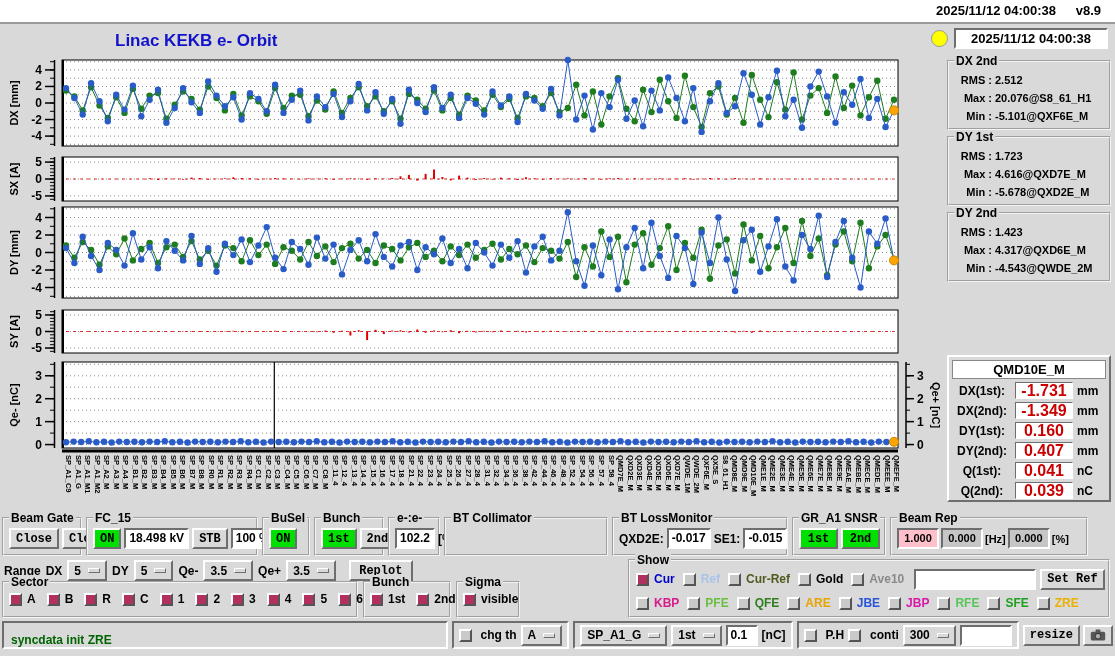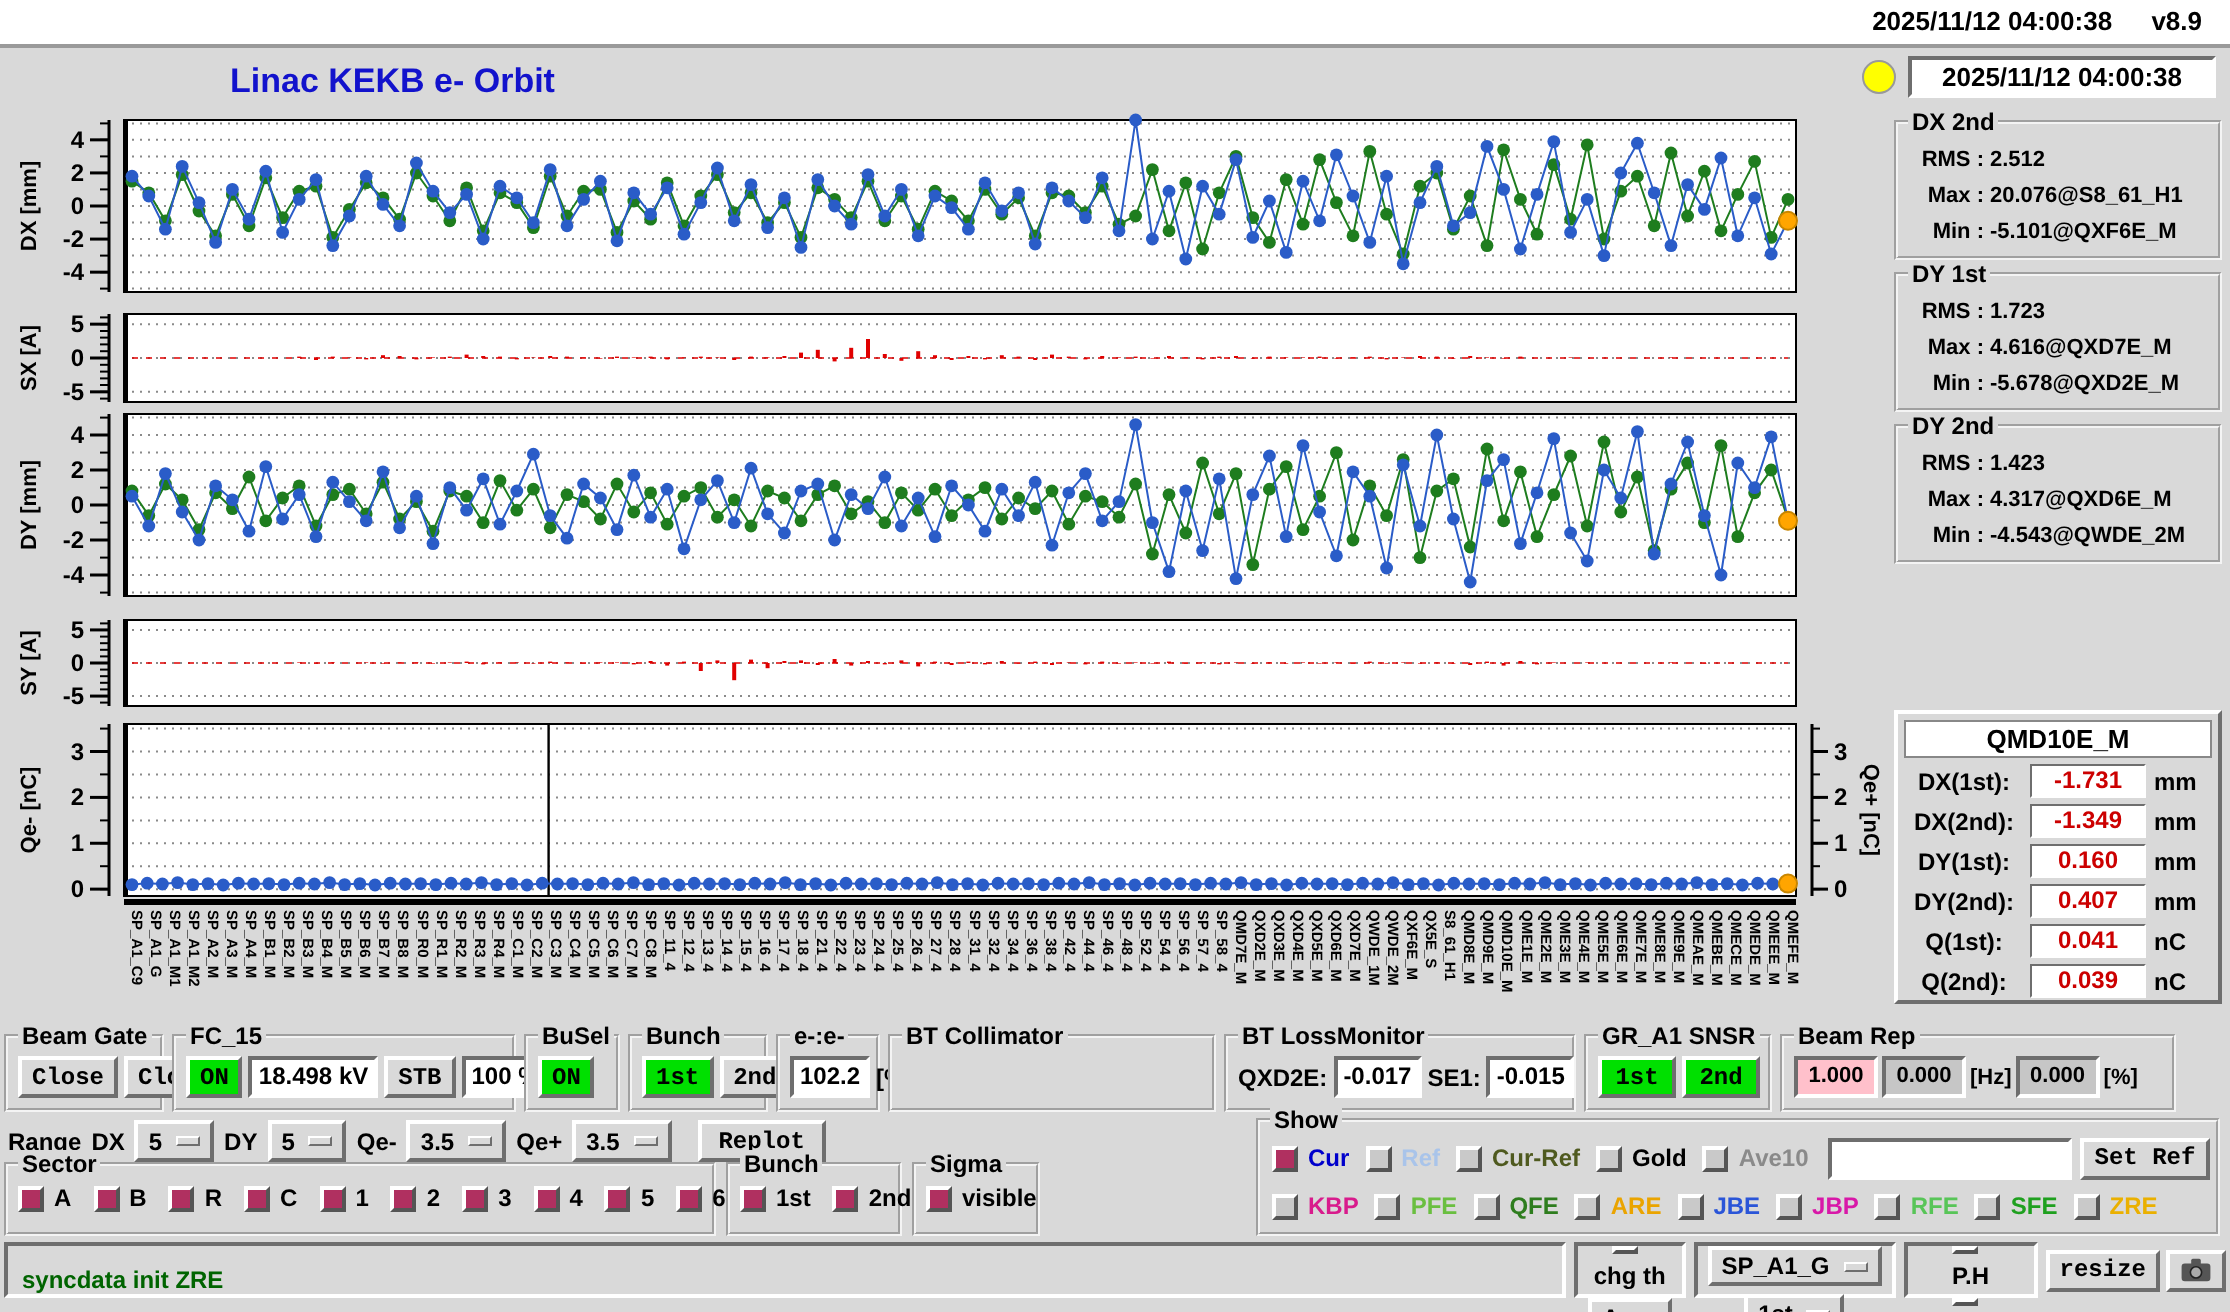--- a/index.html
+++ b/index.html
@@ -24,21 +24,21 @@
   .stat-group{margin-bottom:3px;margin-top:6px;}
   .stat-line{font-size:11px;font-weight:bold;line-height:18px;white-space:nowrap;}
   .stat-line .sl{display:inline-block;width:38px;text-align:right;margin-right:3px;}
   #qmd{position:absolute;left:947px;top:355px;width:164px;height:147px;
     border-top:2px solid #fff;border-left:2px solid #fff;border-right:2px solid #6e6e6e;border-bottom:2px solid #6e6e6e;
     padding:3px;}
   #qmd-title{background:#fff;border:1px solid #888;font-weight:bold;font-size:13px;text-align:center;height:19px;line-height:17px;margin-bottom:2px;}
   .qmd-row{display:flex;align-items:center;height:19px;margin-bottom:1px;}
   .qmd-row .ql{width:60px;text-align:center;font-weight:bold;font-size:12px;margin-right:3px;}
   .qmd-row .qv{width:58px;background:#fff;border-top:1px solid #6e6e6e;border-left:1px solid #6e6e6e;border-right:1px solid #fff;border-bottom:1px solid #fff;
-    color:#cc0000;font-weight:bold;font-size:12px;text-align:center;height:17px;line-height:15px;}
+    color:#cc0000;font-weight:bold;font-size:16px;text-align:center;height:17px;line-height:15px;}
   .qmd-row .qu{font-weight:bold;font-size:12px;margin-left:4px;}
   
   .btn{background:#d9d9d9;border-top:2px solid #fff;border-left:2px solid #fff;border-right:2px solid #6e6e6e;border-bottom:2px solid #6e6e6e;
     font-family:Liberation Mono, monospace;font-weight:bold;font-size:12px;padding:1px 5px;height:21px;cursor:pointer;white-space:nowrap;}
   .btn.green{background:#00e000;}
   .vbox{display:inline-block;background:#fff;border-top:2px solid #6e6e6e;border-left:2px solid #6e6e6e;border-right:2px solid #fff;border-bottom:2px solid #fff;
     font-weight:bold;font-size:12px;text-align:center;padding:1px 3px;height:21px;line-height:15px;white-space:nowrap;}
   .vbox.gray{background:#c6c6c6;}
   .vbox.pink{background:#ffc0cb;}
   .lbl{font-weight:bold;font-size:12px;white-space:nowrap;}
@@ -60,21 +60,21 @@
   #row2{position:absolute;left:4px;top:560px;display:flex;align-items:center;gap:5px;}
   #row3{position:absolute;left:2px;top:581px;display:flex;}
   #row3 .group{margin-right:5px;height:37px;}
   #showgroup{position:absolute;left:628px;top:559px;width:482px;height:59px;padding:6px 4px 2px 6px;}
   .showrow{display:flex;align-items:center;height:24px;}
   #statusbar{position:absolute;left:2px;top:621px;width:1111px;height:28px;display:flex;align-items:center;}
   #msgpanel{flex:1;height:28px;border-top:2px solid #6e6e6e;border-left:2px solid #6e6e6e;border-right:2px solid #fff;border-bottom:2px solid #fff;
     display:flex;align-items:flex-end;padding-left:7px;}
   #msgpanel span{color:#006400;font-weight:bold;font-size:12px;}
   .sbgroup{height:28px;border-top:2px solid #6e6e6e;border-left:2px solid #6e6e6e;border-right:2px solid #fff;border-bottom:2px solid #fff;
-    display:flex;align-items:center;gap:4px;padding:0 5px;margin-left:4px;flex-direction:column;}
+    display:flex;align-items:center;gap:4px;padding:0 5px;margin-left:4px;}
   .iconbtn{display:inline-flex;align-items:center;justify-content:center;width:30px;}
 </style>
 </head>
 <body>
 
 <div id="screen">
 
   <div id="topbar">
     <span>2025/11/12 04:00:38</span>
     <span class="ver">v8.9</span>

